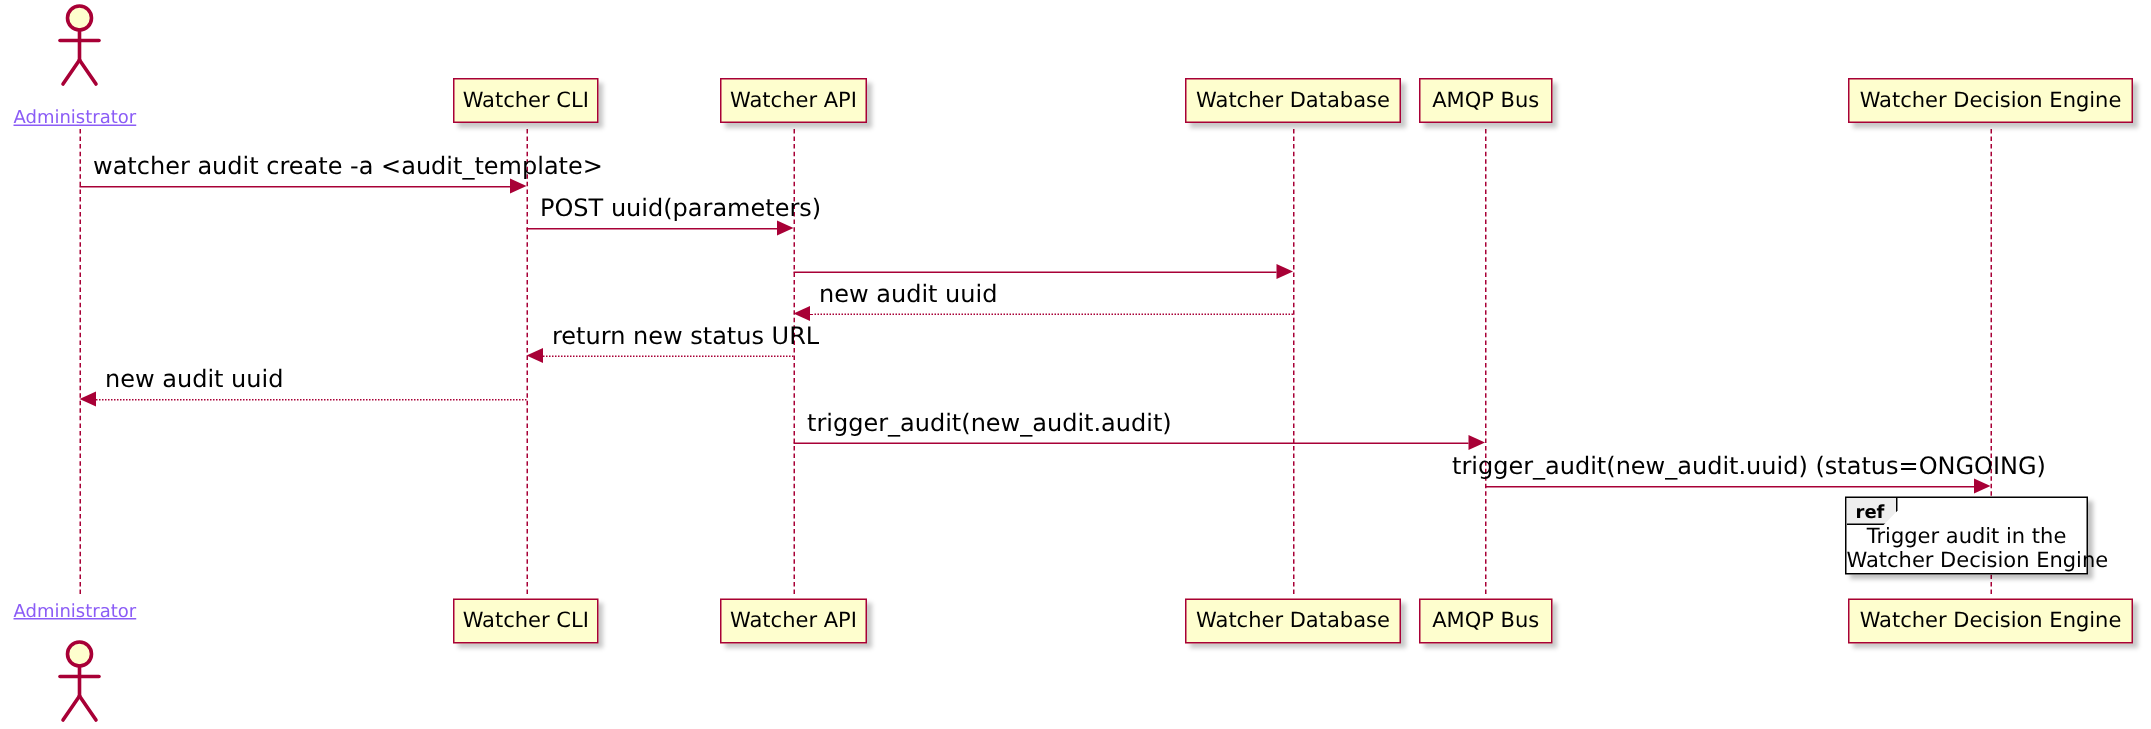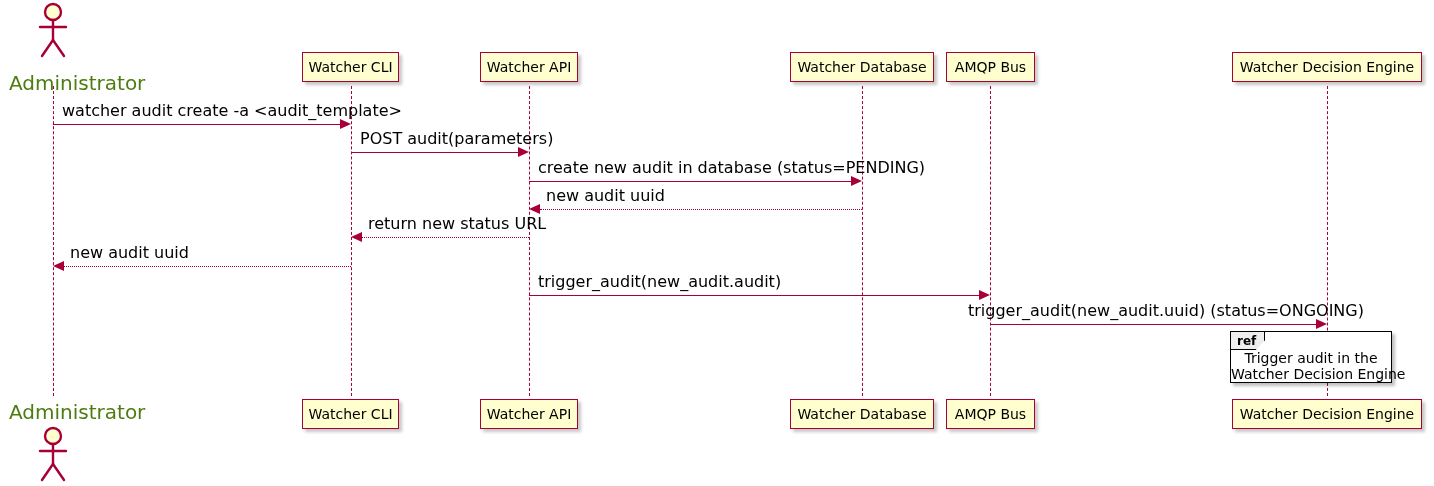--- a/index.html
+++ b/index.html
@@ -47,23 +47,24 @@
   }
 
   
   .actor-fig {
     position: absolute;
     width: 40px;
     height: 56px;
   }
   .actor-label {
     position: absolute;
-    font-size: 20px;
-    color: #4d7c0f;
+    font-size: 12px;
+    color: #8b5cf6;
     white-space: nowrap;
+    text-decoration: underline;
   }
 
   
   .msg-line {
     position: absolute;
     height: 0;
     border-top: 1.5px solid #A80036;
   }
   .msg-line.dotted {
     border-top: 1.5px dotted #A80036;
@@ -166,25 +167,24 @@
     <span>AMQP Bus</span>
   </div>
   <div class="participant" style="left:1232px; top:52px; width:190px;">
     <span>Watcher Decision Engine</span>
   </div>
 
   <div class="msg-label" style="left:62px; top:103px;">watcher audit create -a &lt;audit_template&gt;</div>
   <div class="msg-line" style="left:53px; top:124px; width:287px;"></div>
   <div class="arrowhead right" style="left:340px; top:119px;"></div>
 
-  <div class="msg-label" style="left:360px; top:131px;">POST audit(parameters)</div>
+  <div class="msg-label" style="left:360px; top:131px;">POST uuid(parameters)</div>
   <div class="msg-line" style="left:351px; top:152px; width:167px;"></div>
   <div class="arrowhead right" style="left:518px; top:147px;"></div>
 
-  <div class="msg-label" style="left:538px; top:160px;">create new audit in database (status=PENDING)</div>
   <div class="msg-line" style="left:529px; top:181px; width:322px;"></div>
   <div class="arrowhead right" style="left:851px; top:176px;"></div>
 
   <div class="msg-label" style="left:546px; top:188px;">new audit uuid</div>
   <div class="msg-line dotted" style="left:540px; top:209px; width:322px;"></div>
   <div class="arrowhead left" style="left:529px; top:204px;"></div>
 
   <div class="msg-label" style="left:368px; top:216px;">return new status URL</div>
   <div class="msg-line dotted" style="left:362px; top:237px; width:167px;"></div>
   <div class="arrowhead left" style="left:351px; top:232px;"></div>

